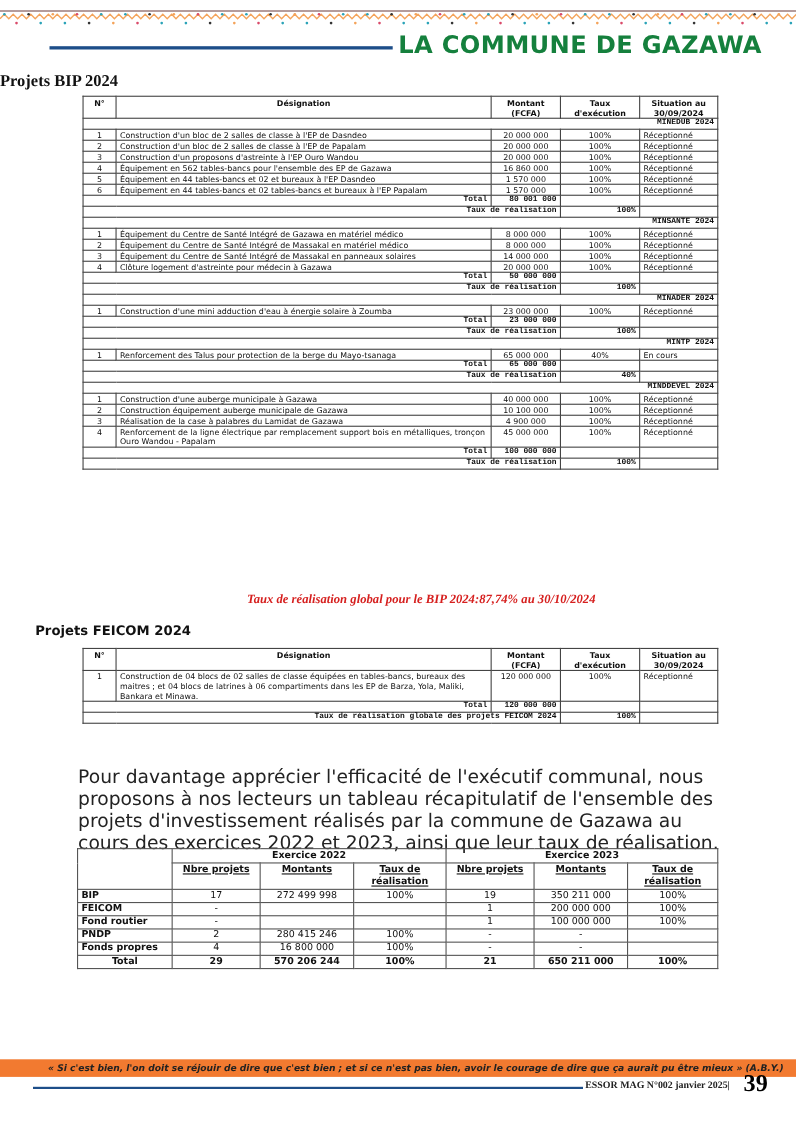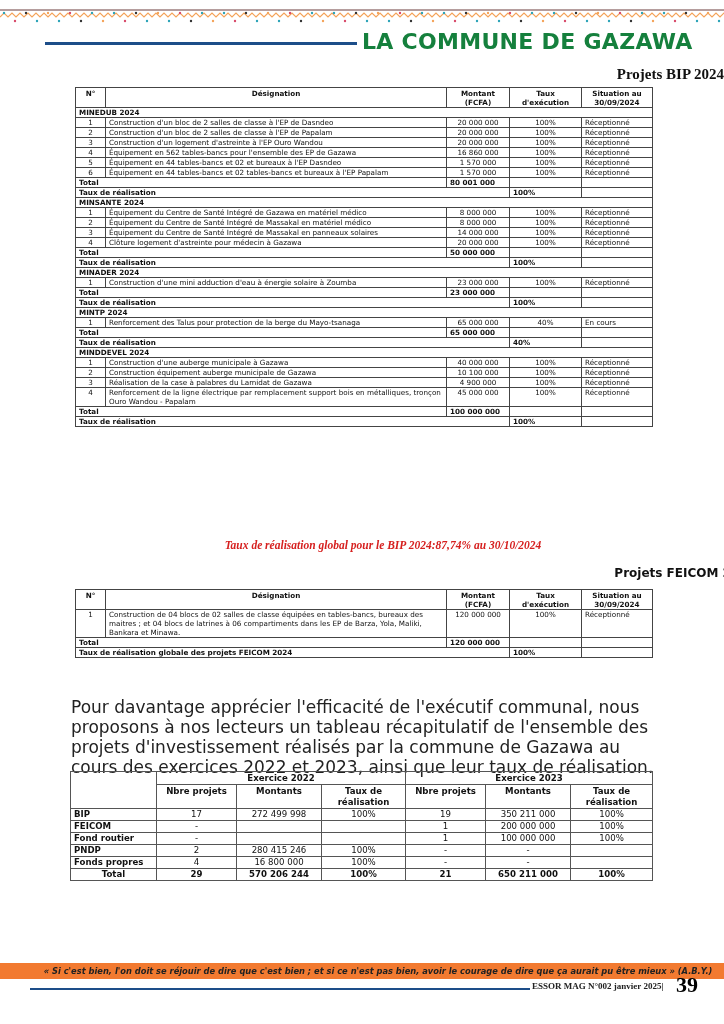--- a/index.html
+++ b/index.html
@@ -1,28 +1,28 @@
 <!DOCTYPE html>
 <html><head>
 <meta charset="utf-8">
 <style>
   html, body { margin:0; padding:0; background:#fff; }
   body { width:724px; height:1024px; position:relative; overflow:hidden; font-family:"DejaVu Sans", sans-serif; color:#111; }
   .border-pattern { position:absolute; left:0; top:0; width:724px; height:26px; }
   .rule-blue { position:absolute; left:45px; top:42px; width:312px; height:3px; background:#1d4e89; }
   .page-title { position:absolute; left:362px; top:29px; font-family:"DejaVu Sans", sans-serif; font-weight:bold; font-size:22px; color:#15803d; letter-spacing:0.3px; white-space:nowrap; }
-  .section-title { position:absolute; left:0; width:724px; text-align:right; font-weight:bold; }
+  .section-title { position:absolute; left:0; width:724px; text-align:left; font-weight:bold; }
   .serif-title { font-family:"Liberation Serif", serif; font-size:15px; }
   .sans-title { font-family:"DejaVu Sans", sans-serif; font-size:12px;padding-left:32px; }
   table { border-collapse:collapse; position:absolute; font-size:7.2px; font-family:"DejaVu Sans", sans-serif; table-layout:fixed; }
   td, th { border:1px solid #444; padding:0 3px; line-height:9px; height:9px; vertical-align:top; }
   th { font-weight:bold; text-align:center; vertical-align:top; padding-top:1px; }
   .c { text-align:center; }
   .b { font-weight:bold; }
-  .sub td { text-align:left; font-weight:bold; }
+  .sub td { text-align:right; font-weight:bold;font-family:Liberation Mono, monospace; }
   .bip { left:75px; top:87px; width:577px; }
   .feicom { left:75px; top:589px; width:577px; font-size:7.2px; }
   .summary { left:70px; top:771px; width:582px; font-size:8.6px; }
   .summary td, .summary th { line-height:11px; height:11px; border-color:#555; }
   .global-rate { position:absolute; left:0; top:539px; width:766px; text-align:center; font-family:"Liberation Serif", serif; font-style:italic; font-weight:bold; font-size:11.5px; color:#d6201f; }
   .paragraph { position:absolute; left:71px; top:697px; width:600px; font-size:17px; line-height:20px; color:#222; }
   .footer-band { position:absolute; left:0; top:963px; width:724px; height:16px; background:#f27a30; }
   .footer-quote { position:absolute; left:0; top:964px; width:724px; text-align:center; font-size:8.3px; font-style:italic; font-weight:bold; color:#222; line-height:14px;padding-left:16px; }
   .footer-rule { position:absolute; left:30px; top:988px; width:500px; height:2px; background:#1d4e89; }
   .footer-mag { position:absolute; left:532px; top:981px; font-family:"Liberation Serif", serif; font-size:9px; font-weight:bold; color:#222; white-space:nowrap; }
@@ -139,21 +139,21 @@
       </tr>
       <tr>
         <td class="c">2</td>
         <td>Construction d'un bloc de 2 salles de classe à l'EP de Papalam</td>
         <td class="c">20 000 000</td>
         <td class="c">100%</td>
         <td>Réceptionné</td>
       </tr>
       <tr>
         <td class="c">3</td>
-        <td>Construction d'un logement d'astreinte à l'EP Ouro Wandou</td>
+        <td>Construction d'un proposons d'astreinte à l'EP Ouro Wandou</td>
         <td class="c">20 000 000</td>
         <td class="c">100%</td>
         <td>Réceptionné</td>
       </tr>
       <tr>
         <td class="c">4</td>
         <td>Équipement en 562 tables-bancs pour l'ensemble des EP de Gazawa</td>
         <td class="c">16 860 000</td>
         <td class="c">100%</td>
         <td>Réceptionné</td>
@@ -366,21 +366,21 @@
       <col style="width:80px">
       <col style="width:85px">
       <col style="width:82px">
   </colgroup>
   <thead>
     <tr>
       <th rowspan="2"></th>
       <th colspan="3">Exercice 2022</th>
       <th colspan="3">Exercice 2023</th>
     </tr>
-    <tr style="height:24px;">
+    <tr style="height:24px;text-decoration:underline;">
       <th>Nbre projets</th>
       <th>Montants</th>
       <th>Taux de réalisation</th>
       <th>Nbre projets</th>
       <th>Montants</th>
       <th>Taux de réalisation</th>
     </tr>
   </thead>
   <tbody id="summary-body">
       <tr>

